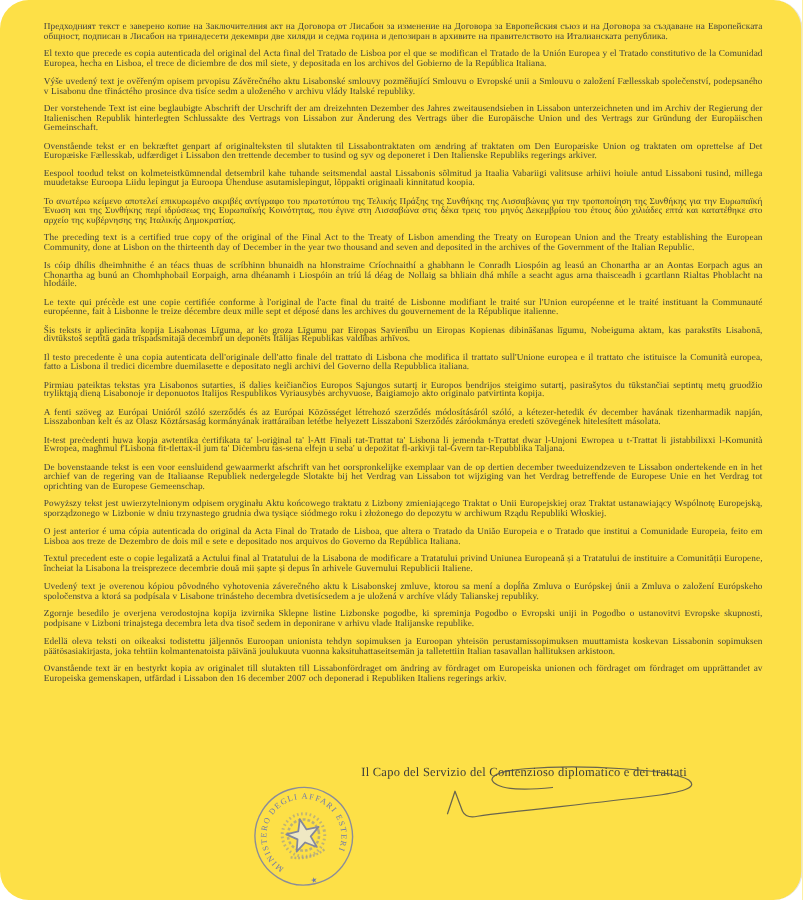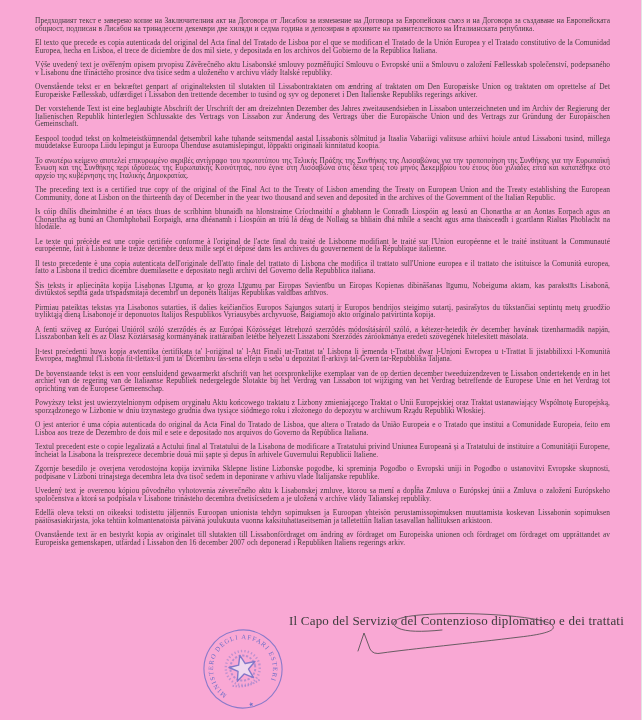--- a/index.html
+++ b/index.html
@@ -5,43 +5,44 @@
   html,body{margin:0;padding:0;}
   body{
     width:642px;height:720px;
     background:#ffffff;
     font-family:"Liberation Serif","DejaVu Serif",serif;
     overflow:hidden;
   }
   .page{
     position:relative;
     width:642px;height:720px;
-    background:#f9a8d4;
+    background:#fde047;
     box-sizing:border-box;
     padding:17px 31px 0 35px;
     border-right:1px solid #e3e3e3;
+    border-radius:23px;
   }
   .para{
     margin:0 0 6.8px 0;
     font-size:7.4px;
     line-height:7.6px;
     color:#3f3f3f;
     text-align:justify;
     letter-spacing:0.05px;
     word-spacing:0.2px;
   }
   .signature-block{
     position:absolute;
     left:0;top:608px;
     width:642px;height:112px;
   }
   .signature-title{
     position:absolute;
     left:289px;top:5px;
-    font-size:13px;
+    font-size:10px;
     color:#3c3c3c;
     letter-spacing:0.2px;
     white-space:nowrap;
   }
   .signature-svg{
     position:absolute;
     left:350px;top:2px;
   }
   .seal-svg{
     position:absolute;
@@ -60,38 +61,38 @@
   }
 </style>
 </head>
 <body>
 
 <div class="page">
 
   <p class="para">Предходният текст е заверено копие на Заключителния акт на Договора от Лисабон за изменение на Договора за Европейския съюз и на Договора за създаване на Европейската общност, подписан в Лисабон на тринадесети декември две хиляди и седма година и депозиран в архивите на правителството на Италианската република.</p>
   <p class="para">El texto que precede es copia autenticada del original del Acta final del Tratado de Lisboa por el que se modifican el Tratado de la Unión Europea y el Tratado constitutivo de la Comunidad Europea, hecha en Lisboa, el trece de diciembre de dos mil siete, y depositada en los archivos del Gobierno de la República Italiana.</p>
   <p class="para">Výše uvedený text je ověřeným opisem prvopisu Závěrečného aktu Lisabonské smlouvy pozměňující Smlouvu o Evropské unii a Smlouvu o založení Fællesskab společenství, podepsaného v Lisabonu dne třináctého prosince dva tisíce sedm a uloženého v archivu vlády Italské republiky.</p>
+  <p class="para">Der vorstehende Text ist eine beglaubigte Abschrift der Urschrift der am dreizehnten Dezember des Jahres zweitausendsieben in Lissabon unterzeichneten und im Archiv der Regierung der Italienischen Republik hinterlegten Schlussakte des Vertrags von Lissabon zur Änderung des Vertrags über die Europäische Union und des Vertrags zur Gründung der Europäischen Gemeinschaft.</p>
   <p class="para">Ovenstående tekst er en bekræftet genpart af originalteksten til slutakten til Lissabontraktaten om ændring af traktaten om Den Europæiske Union og traktaten om oprettelse af Det Europæiske Fællesskab, udfærdiget i Lissabon den trettende december to tusind og syv og deponeret i Den Italienske Republiks regerings arkiver.</p>
-  <p class="para">Der vorstehende Text ist eine beglaubigte Abschrift der Urschrift der am dreizehnten Dezember des Jahres zweitausendsieben in Lissabon unterzeichneten und im Archiv der Regierung der Italienischen Republik hinterlegten Schlussakte des Vertrags von Lissabon zur Änderung des Vertrags über die Europäische Union und des Vertrags zur Gründung der Europäischen Gemeinschaft.</p>
   <p class="para">Eespool toodud tekst on kolmeteistkümnendal detsembril kahe tuhande seitsmendal aastal Lissabonis sõlmitud ja Itaalia Vabariigi valitsuse arhiivi hoiule antud Lissaboni tusind, millega muudetakse Euroopa Liidu lepingut ja Euroopa Ühenduse asutamislepingut, lõppakti originaali kinnitatud koopia.</p>
   <p class="para">Το ανωτέρω κείμενο αποτελεί επικυρωμένο ακριβές αντίγραφο του πρωτοτύπου της Τελικής Πράξης της Συνθήκης της Λισσαβώνας για την τροποποίηση της Συνθήκης για την Ευρωπαϊκή Ένωση και της Συνθήκης περί ιδρύσεως της Ευρωπαϊκής Κοινότητας, που έγινε στη Λισσαβώνα στις δέκα τρεις του μηνός Δεκεμβρίου του έτους δύο χιλιάδες επτά και κατατέθηκε στο αρχείο της κυβέρνησης της Ιταλικής Δημοκρατίας.</p>
   <p class="para">The preceding text is a certified true copy of the original of the Final Act to the Treaty of Lisbon amending the Treaty on European Union and the Treaty establishing the European Community, done at Lisbon on the thirteenth day of December in the year two thousand and seven and deposited in the archives of the Government of the Italian Republic.</p>
   <p class="para">Is cóip dhílis dheimhnithe é an téacs thuas de scríbhinn bhunaidh na hIonstraime Críochnaithí a ghabhann le Conradh Liospóin ag leasú an Chonartha ar an Aontas Eorpach agus an Chonartha ag bunú an Chomhphobail Eorpaigh, arna dhéanamh i Liospóin an tríú lá déag de Nollaig sa bhliain dhá mhíle a seacht agus arna thaisceadh i gcartlann Rialtas Phoblacht na hIodáile.</p>
   <p class="para">Le texte qui précède est une copie certifiée conforme à l'original de l'acte final du traité de Lisbonne modifiant le traité sur l'Union européenne et le traité instituant la Communauté européenne, fait à Lisbonne le treize décembre deux mille sept et déposé dans les archives du gouvernement de la République italienne.</p>
+  <p class="para">Šis teksts ir apliecināta kopija Lisabonas Līguma, ar ko groza Līgumu par Eiropas Savienību un Eiropas Kopienas dibināšanas līgumu, Nobeiguma aktam, kas parakstīts Lisabonā, divtūkstoš septītā gada trīspadsmitajā decembrī un deponēts Itālijas Republikas valdības arhīvos.</p>
   <p class="para">Il testo precedente è una copia autenticata dell'originale dell'atto finale del trattato di Lisbona che modifica il trattato sull'Unione europea e il trattato che istituisce la Comunità europea, fatto a Lisbona il tredici dicembre duemilasette e depositato negli archivi del Governo della Repubblica italiana.</p>
-  <p class="para">Šis teksts ir apliecināta kopija Lisabonas Līguma, ar ko groza Līgumu par Eiropas Savienību un Eiropas Kopienas dibināšanas līgumu, Nobeiguma aktam, kas parakstīts Lisabonā, divtūkstoš septītā gada trīspadsmitajā decembrī un deponēts Itālijas Republikas valdības arhīvos.</p>
   <p class="para">Pirmiau pateiktas tekstas yra Lisabonos sutarties, iš dalies keičiančios Europos Sąjungos sutartį ir Europos bendrijos steigimo sutartį, pasirašytos du tūkstančiai septintų metų gruodžio tryliktąją dieną Lisabonoje ir deponuotos Italijos Respublikos Vyriausybės archyvuose, Baigiamojo akto originalo patvirtinta kopija.</p>
   <p class="para">A fenti szöveg az Európai Unióról szóló szerződés és az Európai Közösséget létrehozó szerződés módosításáról szóló, a kétezer-hetedik év december havának tizenharmadik napján, Lisszabonban kelt és az Olasz Köztársaság kormányának irattáraiban letétbe helyezett Lisszaboni Szerződés záróokmánya eredeti szövegének hitelesített másolata.</p>
   <p class="para">It-test preċedenti huwa kopja awtentika ċertifikata ta' l-oriġinal ta' l-Att Finali tat-Trattat ta' Lisbona li jemenda t-Trattat dwar l-Unjoni Ewropea u t-Trattat li jistabbilixxi l-Komunità Ewropea, magħmul f'Lisbona fit-tlettax-il jum ta' Diċembru tas-sena elfejn u seba' u depożitat fl-arkivji tal-Gvern tar-Repubblika Taljana.</p>
   <p class="para">De bovenstaande tekst is een voor eensluidend gewaarmerkt afschrift van het oorspronkelijke exemplaar van de op dertien december tweeduizendzeven te Lissabon ondertekende en in het archief van de regering van de Italiaanse Republiek nedergelegde Slotakte bij het Verdrag van Lissabon tot wijziging van het Verdrag betreffende de Europese Unie en het Verdrag tot oprichting van de Europese Gemeenschap.</p>
   <p class="para">Powyższy tekst jest uwierzytelnionym odpisem oryginału Aktu końcowego traktatu z Lizbony zmieniającego Traktat o Unii Europejskiej oraz Traktat ustanawiający Wspólnotę Europejską, sporządzonego w Lizbonie w dniu trzynastego grudnia dwa tysiące siódmego roku i złożonego do depozytu w archiwum Rządu Republiki Włoskiej.</p>
   <p class="para">O jest anterior é uma cópia autenticada do original da Acta Final do Tratado de Lisboa, que altera o Tratado da União Europeia e o Tratado que institui a Comunidade Europeia, feito em Lisboa aos treze de Dezembro de dois mil e sete e depositado nos arquivos do Governo da República Italiana.</p>
   <p class="para">Textul precedent este o copie legalizată a Actului final al Tratatului de la Lisabona de modificare a Tratatului privind Uniunea Europeană și a Tratatului de instituire a Comunității Europene, încheiat la Lisabona la treisprezece decembrie două mii șapte și depus în arhivele Guvernului Republicii Italiene.</p>
+  <p class="para">Uvedený text je overenou kópiou pôvodného vyhotovenia záverečného aktu k Lisabonskej zmluve, ktorou sa mení a dopĺňa Zmluva o Európskej únii a Zmluva o založení Európskeho spoločenstva a ktorá sa podpísala v Lisabone trinásteho decembra dvetisícsedem a je uložená v archíve vlády Talianskej republiky.</p>
   <p class="para">Zgornje besedilo je overjena verodostojna kopija izvirnika Sklepne listine Lizbonske pogodbe, ki spreminja Pogodbo o Evropski uniji in Pogodbo o ustanovitvi Evropske skupnosti, podpisane v Lizboni trinajstega decembra leta dva tisoč sedem in deponirane v arhivu vlade Italijanske republike.</p>
-  <p class="para">Uvedený text je overenou kópiou pôvodného vyhotovenia záverečného aktu k Lisabonskej zmluve, ktorou sa mení a dopĺňa Zmluva o Európskej únii a Zmluva o založení Európskeho spoločenstva a ktorá sa podpísala v Lisabone trinásteho decembra dvetisícsedem a je uložená v archíve vlády Talianskej republiky.</p>
   <p class="para">Edellä oleva teksti on oikeaksi todistettu jäljennös Euroopan unionista tehdyn sopimuksen ja Euroopan yhteisön perustamissopimuksen muuttamista koskevan Lissabonin sopimuksen päätösasiakirjasta, joka tehtiin kolmantenatoista päivänä joulukuuta vuonna kaksituhattaseitsemän ja talletettiin Italian tasavallan hallituksen arkistoon.</p>
   <p class="para">Ovanstående text är en bestyrkt kopia av originalet till slutakten till Lissabonfördraget om ändring av fördraget om Europeiska unionen och fördraget om fördraget om upprättandet av Europeiska gemenskapen, utfärdad i Lissabon den 16 december 2007 och deponerad i Republiken Italiens regerings arkiv.</p>
 
   <div class="signature-block">
 
     <div class="signature-title">Il Capo del Servizio del Contenzioso diplomatico e dei trattati</div>
 
     <svg class="signature-svg" width="215" height="55" viewBox="0 0 215 55">
       <path d="M 8,41 L 14,23 L 20,39 Q 23,45 32,43
                C 60,39 122,33 170,27

